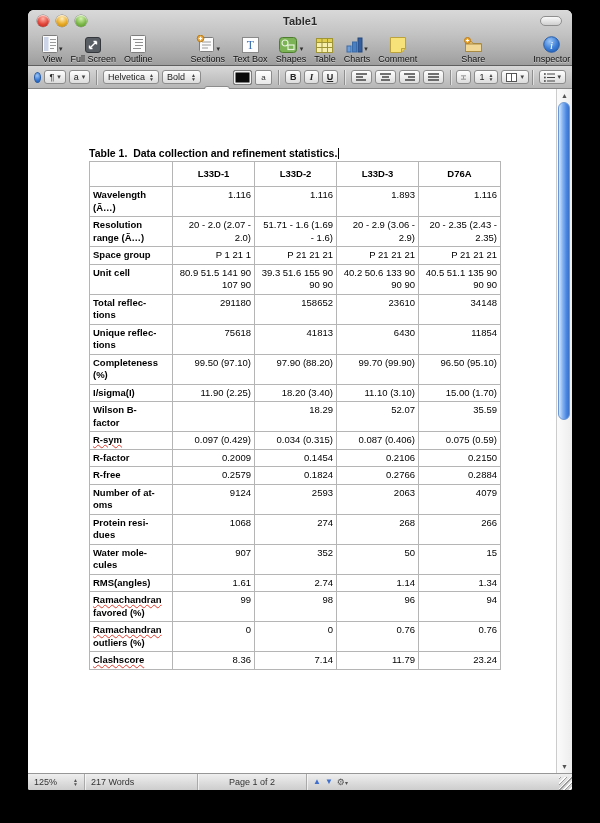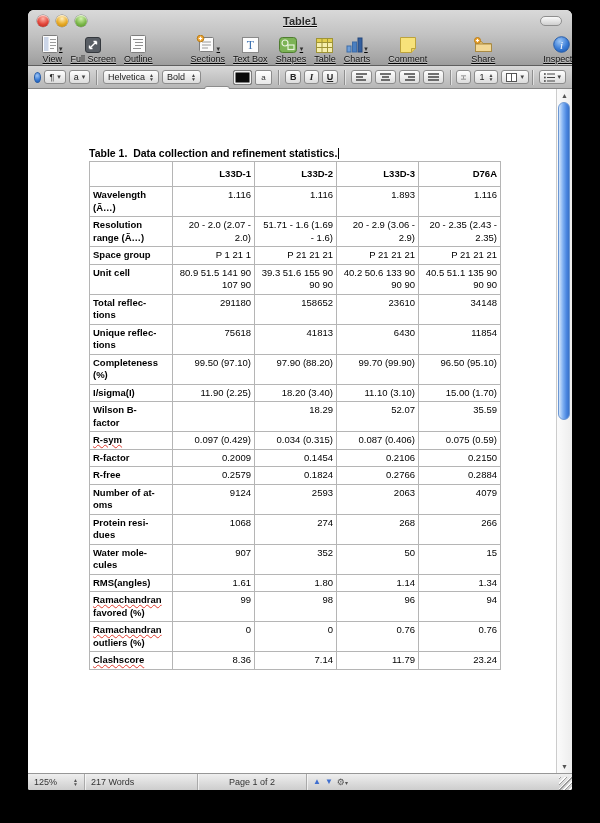--- a/index.html
+++ b/index.html
@@ -9,37 +9,36 @@
   }
   .window {
     position:absolute; left:28px; top:10px; width:544px; height:780px;
     border-radius:6px 6px 2px 2px; overflow:hidden; background:#fff;
     display:flex; flex-direction:column; box-shadow:0 12px 30px rgba(0,0,0,.65);
   }
   
   .chrome-top {
     background:linear-gradient(180deg,#d9d9d9 0%,#c2c2c2 45%,#a8a8a8 85%,#9d9d9d 100%);
     border-bottom:1px solid #5f5f5f;
-    text-decoration:underline;
   }
   .titlebar { height:22px; position:relative; display:flex; align-items:center; }
   .traffic { position:absolute; left:9px; top:5px; display:flex; gap:7px; }
   .light { width:12px; height:12px; border-radius:50%; box-shadow:inset 0 1px 1px rgba(255,255,255,.7), 0 0 0 0.5px rgba(0,0,0,.4), 0 1px 1px rgba(255,255,255,.4); }
   .light.red    { background:radial-gradient(circle at 50% 30%, #ffb3a6, #e2453a 55%, #a8241b); }
   .light.yellow { background:radial-gradient(circle at 50% 30%, #ffeebc, #e7a923 55%, #b57e12); }
   .light.green  { background:radial-gradient(circle at 50% 30%, #d3f3ad, #7cb84a 55%, #4f8a25); }
   .title-text { margin:0 auto; font-size:11px; font-weight:bold; color:#2c2c2c; text-shadow:0 1px 0 rgba(255,255,255,.55); }
   .oval-widget { position:absolute; right:10px; top:6px; width:22px; height:10px; border-radius:6px;
     background:linear-gradient(#fafafa,#cfcfcf); border:1px solid #8e8e8e; box-sizing:border-box; }
   .toolbar { height:33px; display:flex; align-items:flex-start; padding:0 2px 0 10px; }
   .tb-item { display:flex; flex-direction:column; align-items:center; padding:1px 4px 0; cursor:default; }
   .tb-iconwrap { height:20px; display:flex; align-items:flex-end; justify-content:center; }
   .tb-caret { font-size:7px; color:#2f2f2f; margin-left:1px; line-height:8px; align-self:flex-end; }
   .tb-label { font-size:9px; color:#111; margin-top:1px; white-space:nowrap; text-shadow:0 1px 0 rgba(255,255,255,.45); }
-  .gap-sections { margin-left:30px; } .gap-comment { margin-left:10px; }
+  .gap-sections { margin-left:30px; } .gap-comment { }
   .gap-share { margin-left:36px; } .gap-inspector { margin-left:40px; }
   
   .formatbar {
     height:22px; background:linear-gradient(#d8d8d8,#b6b6b6); border-bottom:1px solid #868686;
     display:flex; align-items:center; padding:0 6px; gap:3px; font-size:9px; color:#222;
   }
   .fb-dot { width:11px; height:11px; border-radius:50%;
     background:radial-gradient(circle at 40% 30%, #9cc4f5, #3a7cd6 60%, #1d5cb4); border:1px solid #2a5ea8; box-sizing:border-box; }
   .fb-btn, .fb-pop {
     height:14px; background:linear-gradient(#fefefe,#dcdcdc); border:1px solid #8c8c8c; border-radius:3px;
@@ -60,21 +59,21 @@
   .fb-biu.u { text-decoration:underline; }
   .al-ic { display:block; width:11px; height:9px; }
   .fb-num { width:26px; justify-content:space-between;margin-top:31px; }
   
   .docarea { flex:1; display:flex; background:#fff; position:relative; overflow:hidden;gap:44px; }
   .page { flex:1; position:relative; background:#fff; }
   .doc-title { position:absolute; left:61px; top:58px; font-size:10.5px; font-weight:bold; color:#000; white-space:pre; }
   .caret-bar { display:inline-block; width:1px; height:11px; background:#000; vertical-align:-2px; margin-left:1px; }
   table.doc-table { position:absolute; left:61px; top:72px; width:411px; border-collapse:collapse; table-layout:fixed; }
   .doc-table th, .doc-table td { border:1px solid #b5b5b5; font-size:9.5px; line-height:12.5px; padding:2px 3px; vertical-align:top; overflow:hidden; }
-  .doc-table th { font-weight:bold; text-align:right; height:20px; vertical-align:middle; }
+  .doc-table th { font-weight:bold; text-align:center; height:20px; vertical-align:middle; }
   .doc-table td.lbl { font-weight:bold; text-align:left; }
   .doc-table td.val { text-align:right; }
   .sq { text-decoration:underline; text-decoration-style:wavy; text-decoration-color:#e23b2e; text-decoration-thickness:1px; text-underline-offset:1px; }
   
   .scrollcol { width:15px; background:linear-gradient(90deg,#fbfbfb,#ededed); border-left:1px solid #cccccc; position:relative; }
   .sc-up { position:absolute; top:1px; left:0; width:15px; height:11px; text-align:center; font-size:7px; color:#555; line-height:11px; }
   .sc-thumb { position:absolute; top:13px; left:1px; width:12px; height:318px; border-radius:6px;
     background:linear-gradient(90deg,#d6e7fb,#7fb0f2 40%,#4a86e0 75%,#3a72c8); border:1px solid #6b97d4; box-sizing:border-box; }
   .sc-down { position:absolute; bottom:1px; left:0; width:15px; height:11px; text-align:center; font-size:7px; color:#555; line-height:11px; }
   
@@ -485,21 +484,21 @@
             <tr>
               <td class="lbl"><span>Water mole-</span><br><span>cules</span></td>
               <td class="val">907</td>
               <td class="val">352</td>
               <td class="val">50</td>
               <td class="val">15</td>
             </tr>
             <tr>
               <td class="lbl"><span>RMS(angles)</span></td>
               <td class="val">1.61</td>
-              <td class="val">1.80</td>
+              <td class="val">2.74</td>
               <td class="val">1.14</td>
               <td class="val">1.34</td>
             </tr>
             <tr>
               <td class="lbl"><span class="sq">Ramachandran</span><br><span>favored (%)</span></td>
               <td class="val">99</td>
               <td class="val">98</td>
               <td class="val">96</td>
               <td class="val">94</td>
             </tr>

